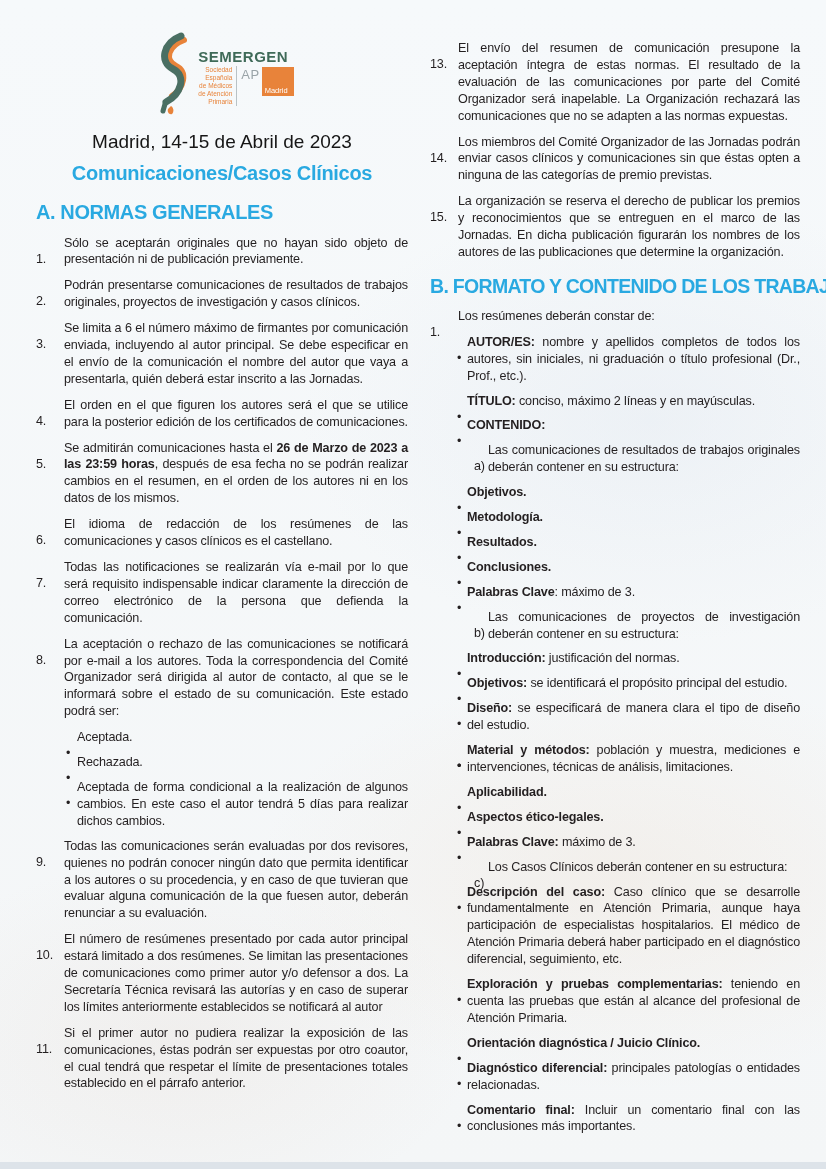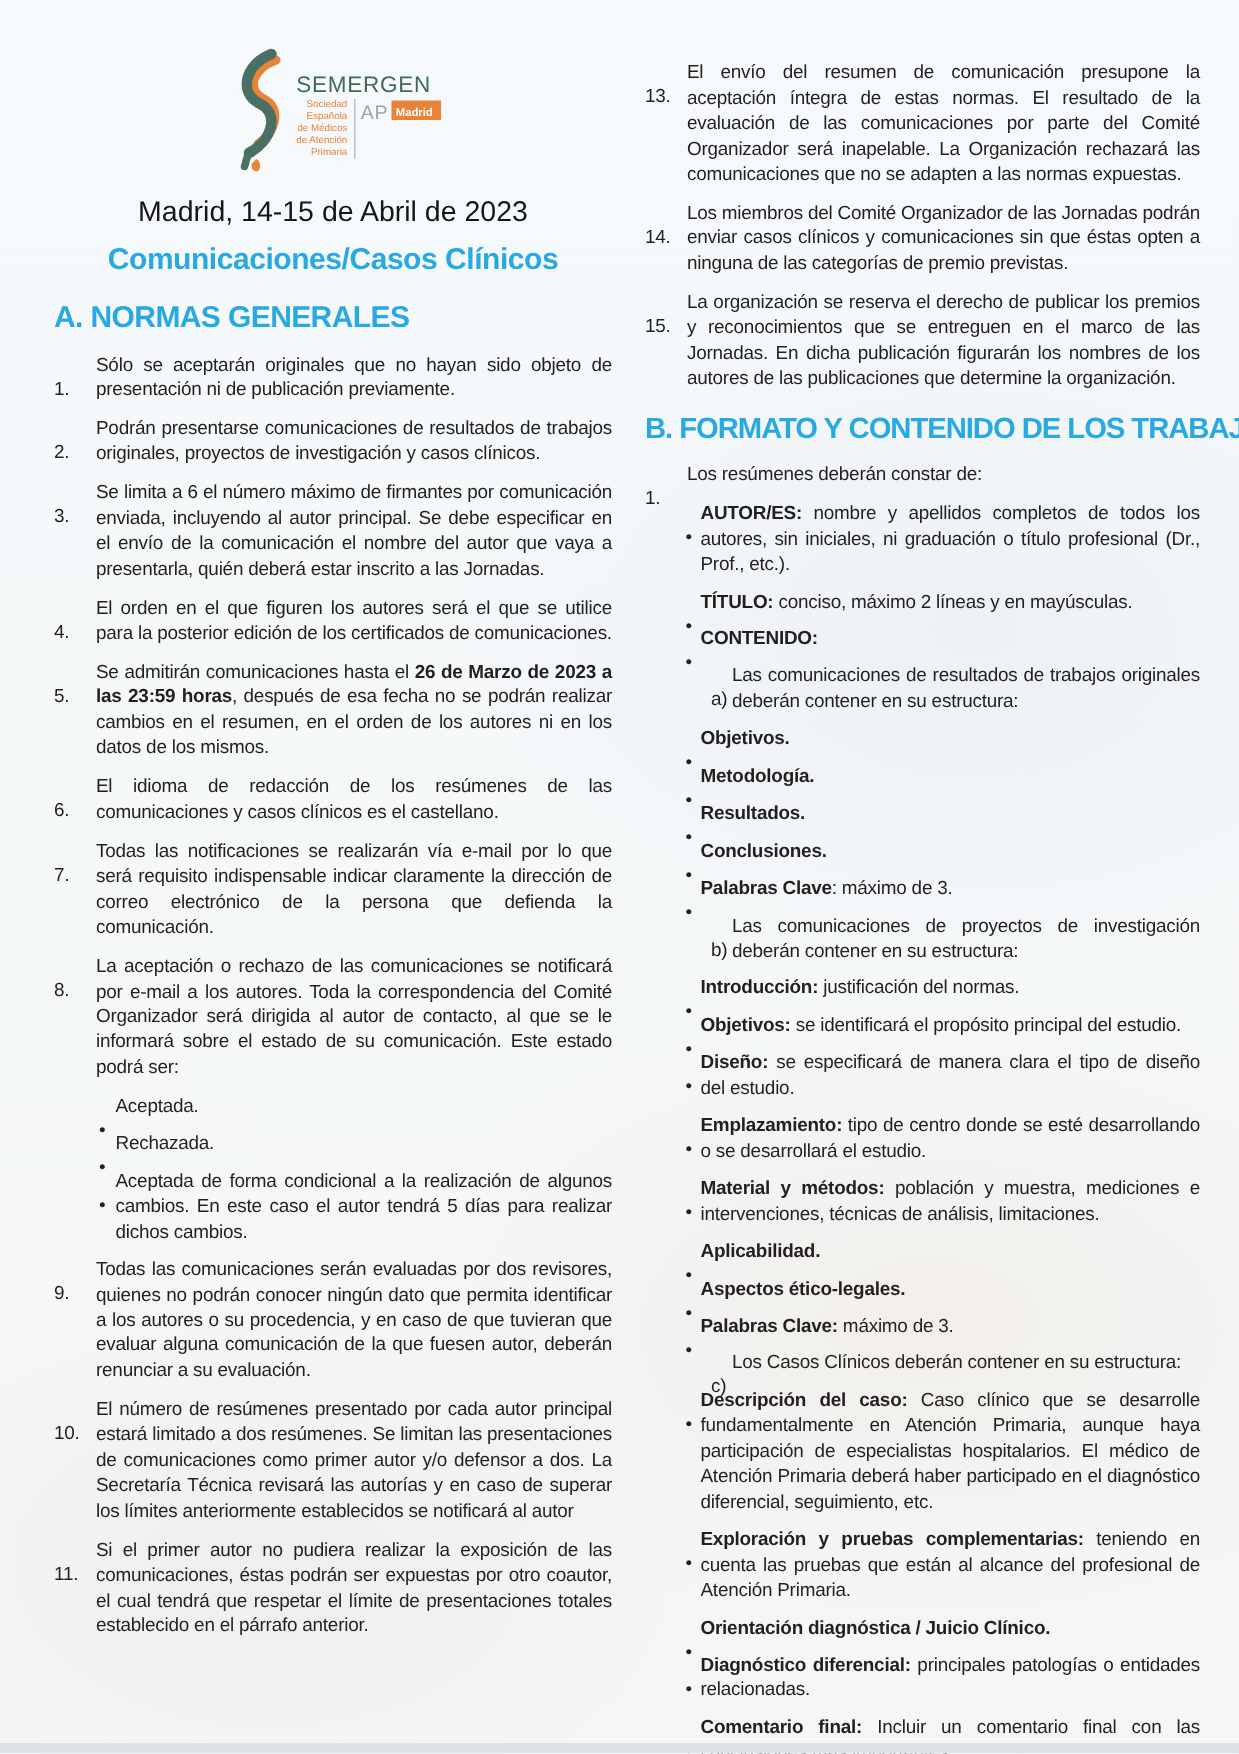--- a/index.html
+++ b/index.html
@@ -16,27 +16,27 @@
   .bottom-bar{position:absolute;left:0;bottom:0;width:826px;height:7px;background:#dde3e9;}
 
   .col{position:absolute;}
   .col-left{left:36px;top:26px;width:372px;}
   .col-right{left:430px;top:40px;width:370px;}
 
   
   .header{text-align:center;margin-bottom:6px;}
   .logo{display:inline-flex;align-items:flex-start;gap:4px;margin:6px auto 8px auto;}
   .logo-right{display:flex;flex-direction:column;align-items:flex-start;padding-top:16px;}
-  .logo-brand{font-weight:normal;font-size:15px;letter-spacing:.5px;color:#3f6a58;}
+  .logo-brand{font-weight:bold;font-size:15px;letter-spacing:.5px;color:#3f6a58;}
   .logo-sub{display:flex;align-items:stretch;margin-top:1px;}
   .logo-tagline{display:flex;flex-direction:column;align-items:flex-end;font-size:6.5px;line-height:8px;color:#e8833a;padding-right:4px;}
   .logo-divider{width:1px;background:#b9c2c6;margin:0 4px 0 0;}
   .logo-apcol{display:flex;flex-direction:row;align-items:flex-start;gap:2px;padding-top:1px;}
   .logo-ap{font-size:13px;color:#9aa4a8;letter-spacing:.5px;}
-  .logo-badge{font-size:7.5px;font-weight:bold;color:#fff;background:#e8833a;padding:3px 6px 1px 3px;}
+  .logo-badge{font-size:7.5px;font-weight:normal;color:#fff;background:#e8833a;padding:19px 6px 1px 3px;}
   .title{color:#2d8ccd;font-size:22.5px;line-height:26px;letter-spacing:2.6px;font-weight:500;}
   .date{color:#161616;font-size:19px;margin-top:7px;}
   .subtitle{color:#29a9e1;font-weight:bold;font-size:20px;line-height:23.5px;margin-top:9px;letter-spacing:-.3px;}
 
   .sec-heading{color:#29a9e1;font-weight:bold;font-size:20px;letter-spacing:-.4px;margin:15px 0 11px 0;}
   .col-right .sec-heading{font-size:19.5px;letter-spacing:-.7px;margin:14px 0 10px 0;white-space:nowrap;}
 
   
   .item{position:relative;text-align:justify;font-size:12.6px;line-height:16.9px;margin-bottom:9px;letter-spacing:-.15px;}
   .item .lbl{position:absolute;left:0;top:16px;}
@@ -215,21 +215,20 @@
       <div class="item bullet">
         <span class="lbl">•</span>
         <span class="txt"><span class="bold">Objetivos:</span><span> se identificará el propósito principal del estudio.</span></span>
       </div>
       <div class="item bullet">
         <span class="lbl">•</span>
         <span class="txt"><span class="bold">Diseño:</span><span> se especificará de manera clara el tipo de diseño del estudio.</span></span>
       </div>
       <div class="item bullet">
         <span class="lbl">•</span>
-        <span class="txt"><span class="bold">Emplazamiento:</span><span> tipo de centro donde se esté desarrollando o se desarrollará el estudio.</span></span>
       </div>
       <div class="item bullet">
         <span class="lbl">•</span>
         <span class="txt"><span class="bold">Material y métodos:</span><span> población y muestra, mediciones e intervenciones, técnicas de análisis, limitaciones.</span></span>
       </div>
       <div class="item bullet">
         <span class="lbl">•</span>
         <span class="txt"><span class="bold">Aplicabilidad.</span></span>
       </div>
       <div class="item bullet">

